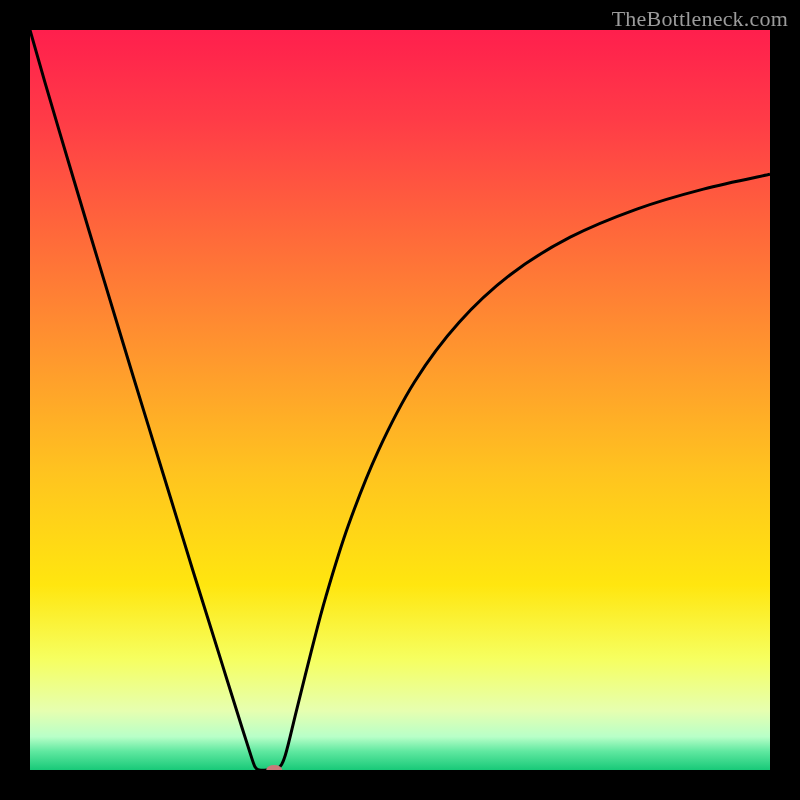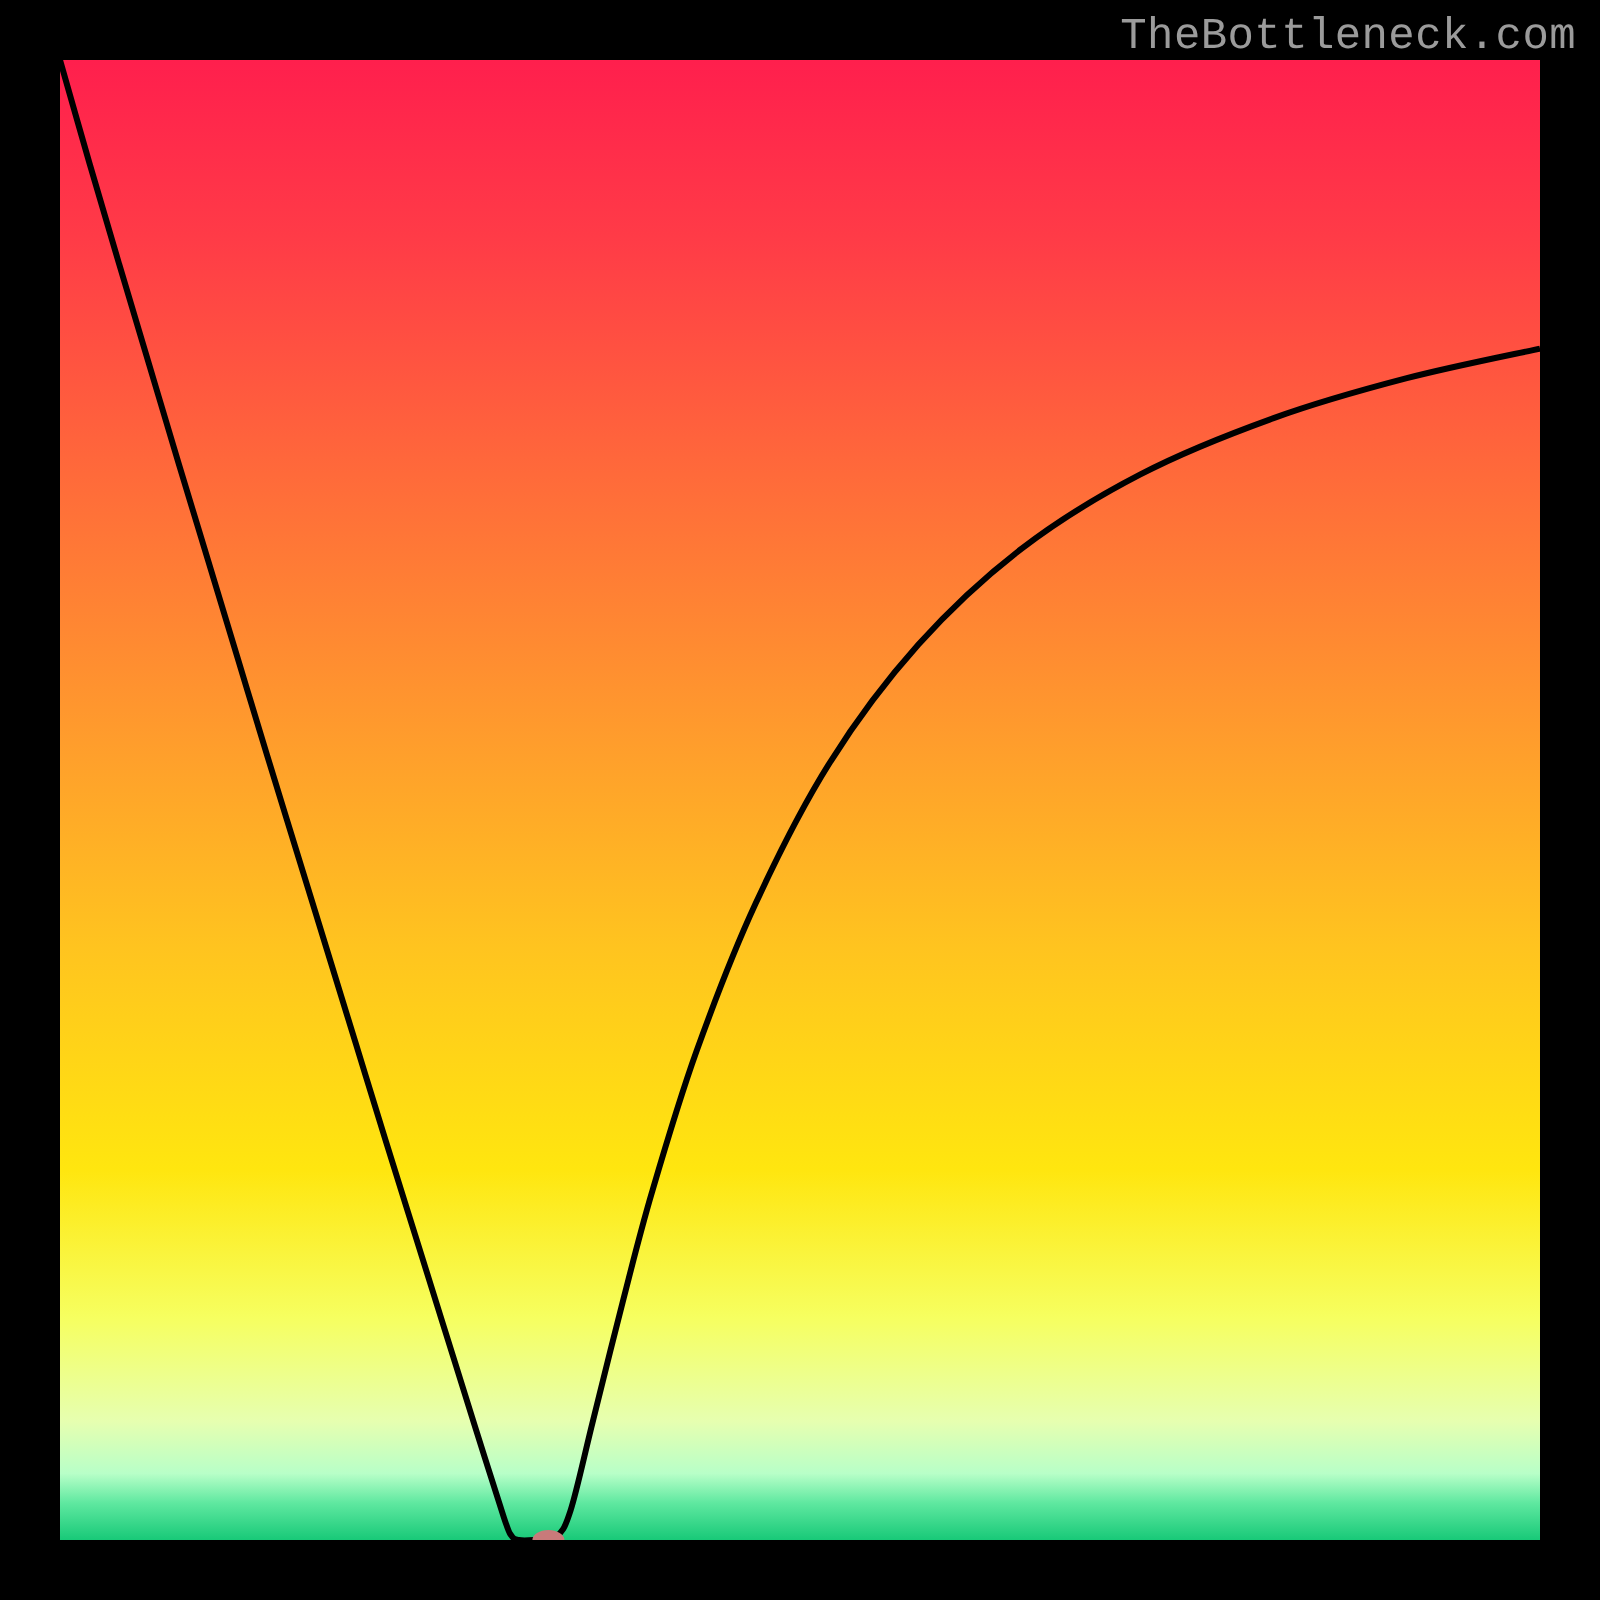--- a/index.html
+++ b/index.html
@@ -23,21 +23,21 @@
     width: 740px;
     height: 740px;
     overflow: hidden;
   }
   .watermark {
     position: absolute;
     top: 6px;
     right: 12px;
     color: #9b9b9b;
     font-size: 22px;
-    font-family: Liberation Mono, monospace;
+    font-family: Liberation Serif, serif;
     letter-spacing: 0.2px;
     margin-left: 41px;
   }
   svg {
     display: block;
   }
 </style>
 </head>
 <body>
 

